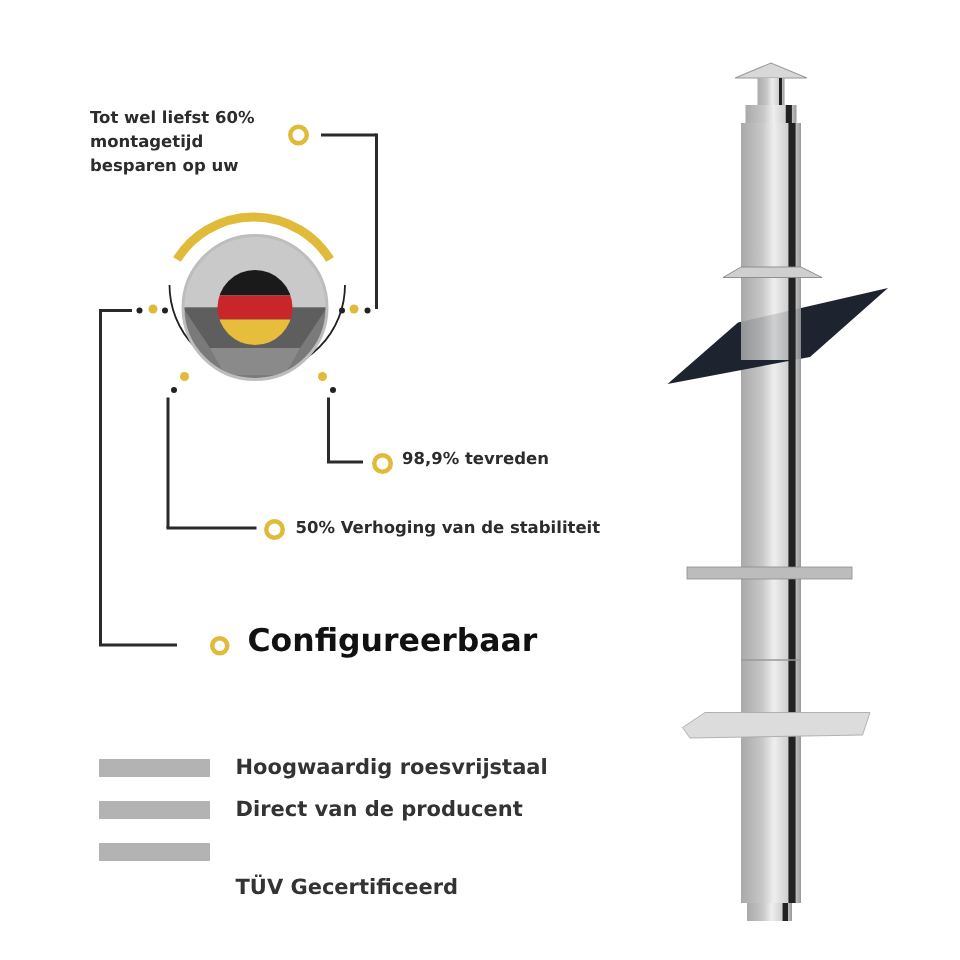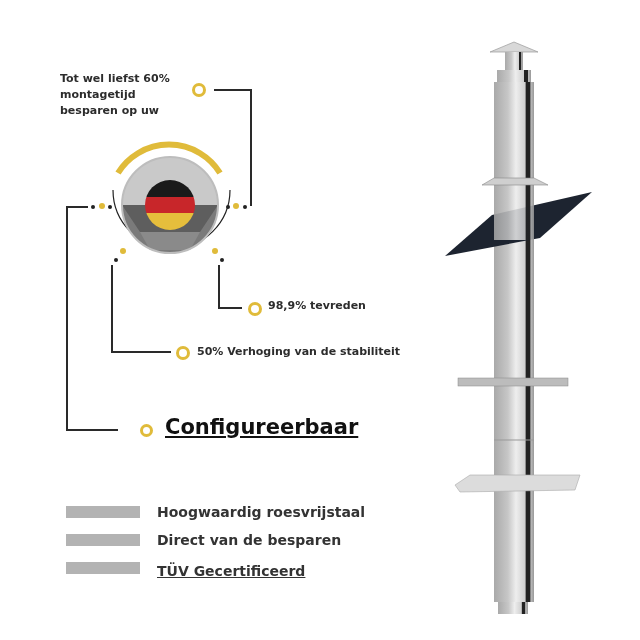--- a/index.html
+++ b/index.html
@@ -65,28 +65,28 @@
 <div class="abs txt" style="left:197px;top:344px;">50% Verhoging van de stabiliteit</div>
 
 <div class="line" style="left:218px;top:265px;width:1.5px;height:43px;"></div>
 <div class="line" style="left:218px;top:307px;width:24px;height:1.5px;"></div>
 <div class="ring" style="left:248px;top:302px;"></div>
 <div class="abs txt" style="left:268px;top:298px;text-align:center;">
   <div>98,9% tevreden</div>
 </div>
 
 <div class="ring" style="left:140px;top:424px;width:7px;height:7px;"></div>
-<div class="abs big" style="left:165px;top:415px;text-decoration:underline;">Configureerbaar</div>
+<div class="abs big" style="left:165px;top:415px;">Configureerbaar</div>
 
 <div class="bar" style="top:506px;"></div>
 <div class="feat" style="top:504px;">Hoogwaardig roesvrijstaal</div>
 <div class="bar" style="top:534px;"></div>
-<div class="feat" style="top:532px;">Direct van de besparen</div>
+<div class="feat" style="top:532px;">Direct van de producent</div>
 <div class="bar" style="top:562px;"></div>
-<div class="feat" style="top:563px;text-decoration:underline;">TÜV Gecertificeerd</div>
+<div class="feat" style="top:584px;">TÜV Gecertificeerd</div>
 
 <svg class="abs" style="left:420px;top:30px;" width="180" height="590" viewBox="420 30 180 590">
   <defs>
     <linearGradient id="pg" x1="0" x2="1">
       <stop offset="0" stop-color="#a9a9a9"></stop>
       <stop offset="0.35" stop-color="#c7c7c7"></stop>
       <stop offset="0.55" stop-color="#eeeeee"></stop>
       <stop offset="0.78" stop-color="#d0d0d0"></stop>
       <stop offset="0.8" stop-color="#222"></stop>
       <stop offset="0.9" stop-color="#222"></stop>

